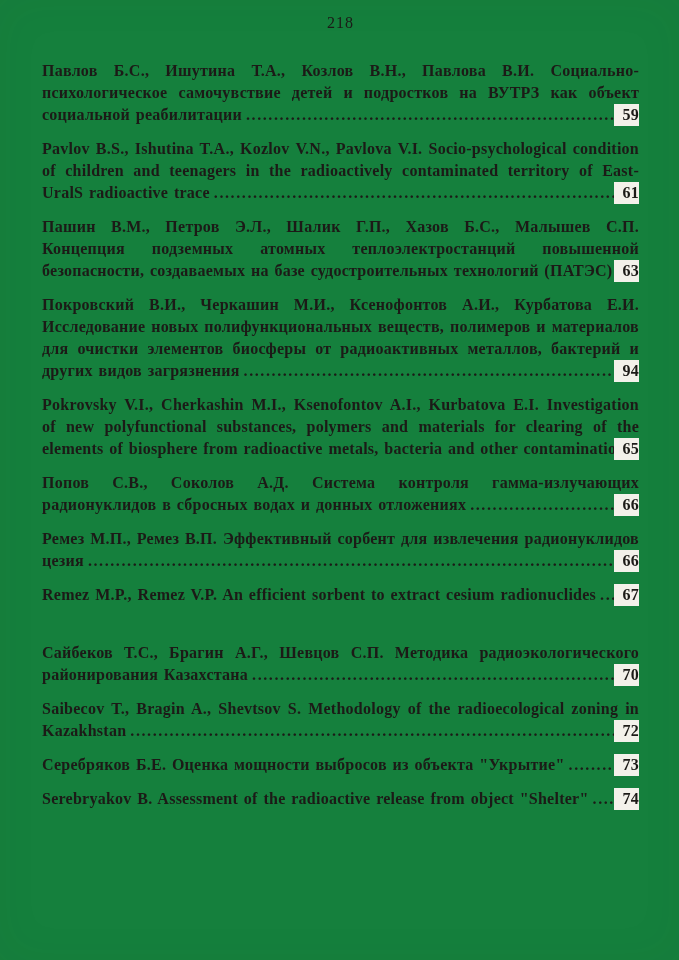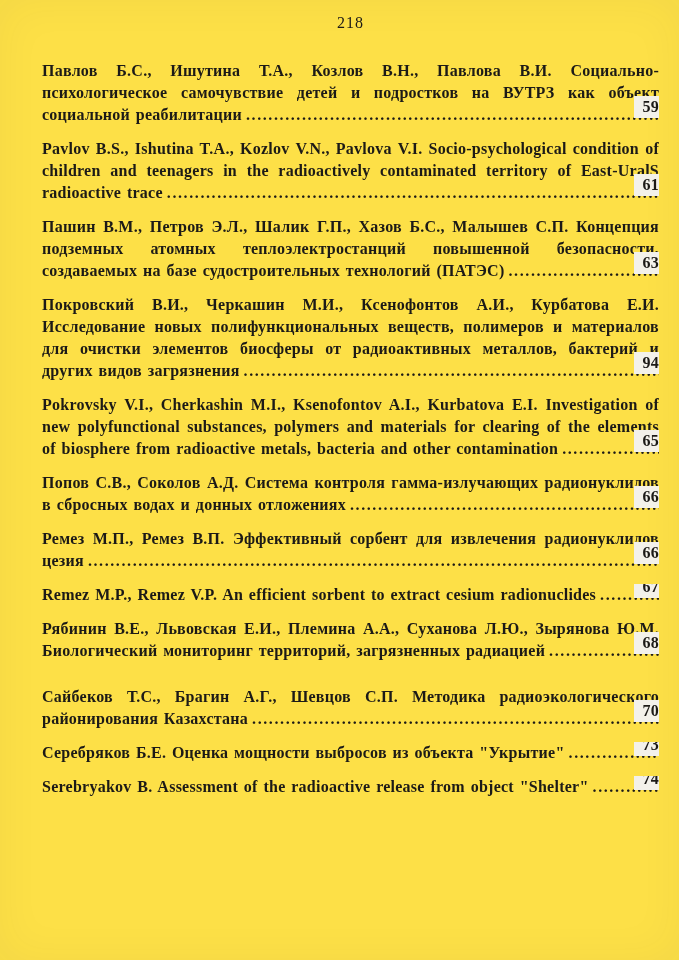--- a/index.html
+++ b/index.html
@@ -12,23 +12,23 @@
 
   body {
     font-family: "Liberation Serif", "DejaVu Serif", serif;
     background: #e9e6df;
   }
 
   .page {
     position: relative;
     width: 679px;
     height: 960px;
-    background: #fde047;
+    background: #15803d;
     color: #1c1a17;
-    padding: 12px 20px 18px 42px;
+    padding: 12px 40px 18px 42px;
     overflow: hidden;
     box-shadow: inset 0 0 45px rgba(60, 50, 30, 0.05);
   }
 
   .page-num-top {
     text-align: center;
     font-size: 16px;
     line-height: 22px;
     letter-spacing: 1px;
     margin-bottom: 26px;
@@ -55,21 +55,21 @@
     letter-spacing: 1.6px;
     color: #1c1a17;
   }
   .leader::before {
     content: "........................................................................................................................................................................................................";
   }
 
   .pg {
     position: absolute;
     right: 0;
-    bottom: 8px;
+    bottom: 0;
     background: #f3f1ea;
     padding-left: 9px;
     font-size: 16px;
     line-height: 22px;
   }
 </style>
 </head>
 <body>
 
 <div class="page">
@@ -87,26 +87,27 @@
     <p class="entry"><span class="t">Покровский В.И., Черкашин М.И., Ксенофонтов А.И., Курбатова Е.И. Исследование новых полифункциональных веществ, полимеров и материалов для очистки элементов биосферы от радиоактивных металлов, бактерий и других видов загрязнения</span><span class="leader"></span><span class="pg">94</span></p>
 
     <p class="entry"><span class="t">Pokrovsky V.I., Cherkashin M.I., Ksenofontov A.I., Kurbatova E.I. Investigation of new polyfunctional substances, polymers and materials for clearing of the elements of biosphere from radioactive metals, bacteria and other contamination</span><span class="leader"></span><span class="pg">65</span></p>
 
     <p class="entry"><span class="t">Попов С.В., Соколов А.Д. Система контроля гамма-излучающих радионуклидов в сбросных водах и донных отложениях</span><span class="leader"></span><span class="pg">66</span></p>
 
     <p class="entry"><span class="t">Ремез М.П., Ремез В.П. Эффективный сорбент для извлечения радионуклидов цезия</span><span class="leader"></span><span class="pg">66</span></p>
 
     <p class="entry"><span class="t">Remez M.P., Remez V.P. An efficient sorbent to extract cesium radionuclides</span><span class="leader"></span><span class="pg">67</span></p>
 
-    <p class="entry"><span class="t">Рябинин В.Е., Львовская Е.И., Племина А.А., Суханова Л.Ю., Зырянова Ю.М. Биологический мониторинг территорий, загрязненных радиацией</span><span class="leader"></span><span class="pg">68</span></p>
+    <p class="entry"><span class="leader"></span><span class="pg">68</span></p>
 
     <p class="entry"><span class="leader"></span><span class="pg">69</span></p>
 
     <p class="entry"><span class="t">Сайбеков Т.С., Брагин А.Г., Шевцов С.П. Методика радиоэкологического районирования Казахстана</span><span class="leader"></span><span class="pg">70</span></p>
 
+    <p class="entry"><span class="t">Saibecov T., Bragin A., Shevtsov S. Methodology of the radioecological zoning in Kazakhstan</span><span class="leader"></span><span class="pg">72</span></p>
 
     <p class="entry"><span class="t">Серебряков Б.Е. Оценка мощности выбросов из объекта "Укрытие"</span><span class="leader"></span><span class="pg">73</span></p>
 
     <p class="entry"><span class="t">Serebryakov B. Assessment of the radioactive release from object "Shelter"</span><span class="leader"></span><span class="pg">74</span></p>
 
 
   </div>
 </div>
 
 </body></html>

